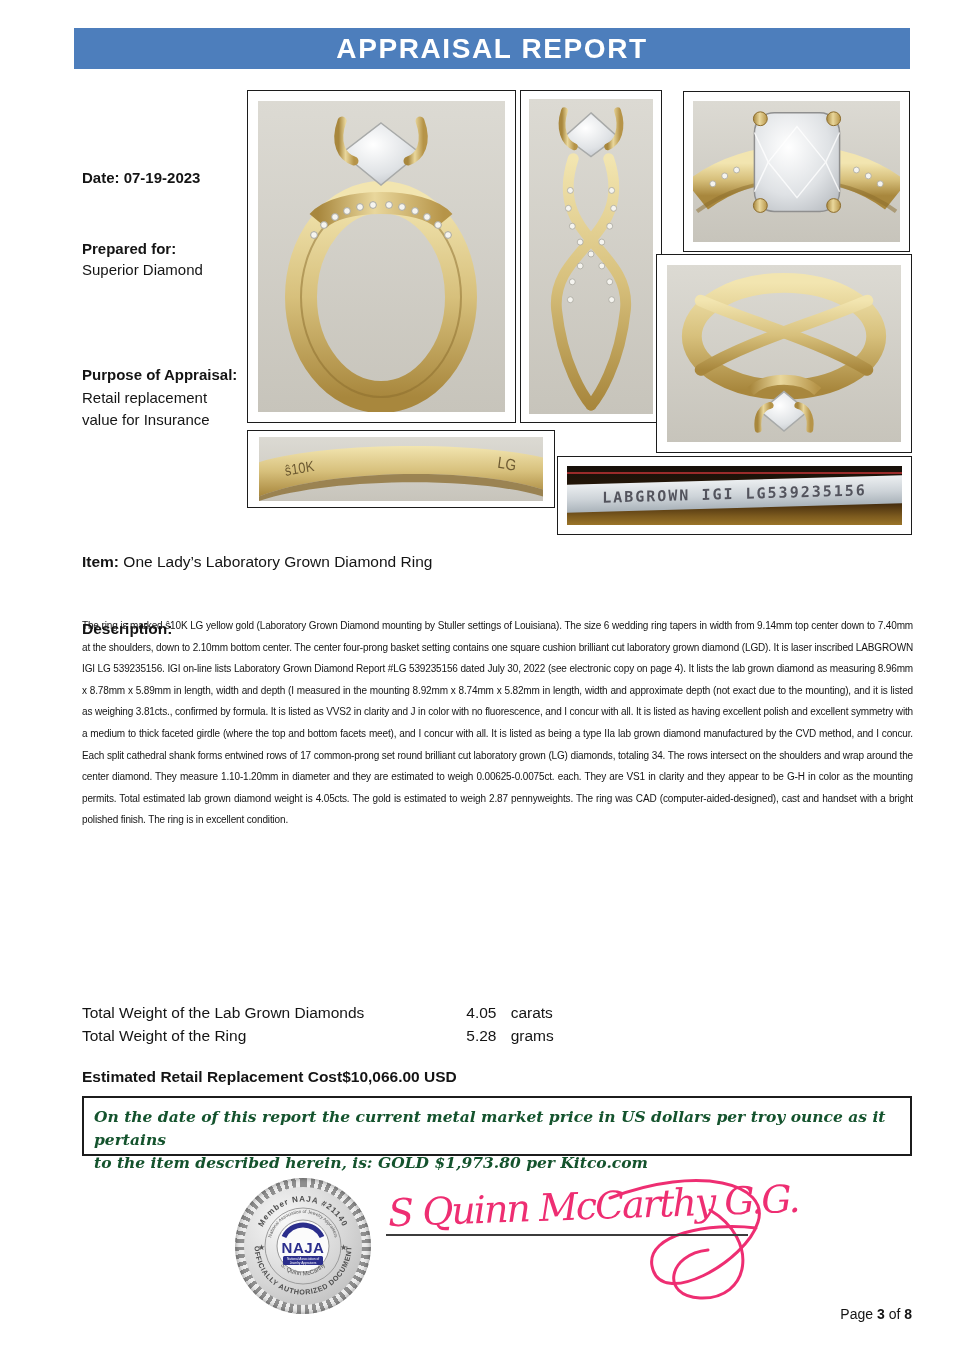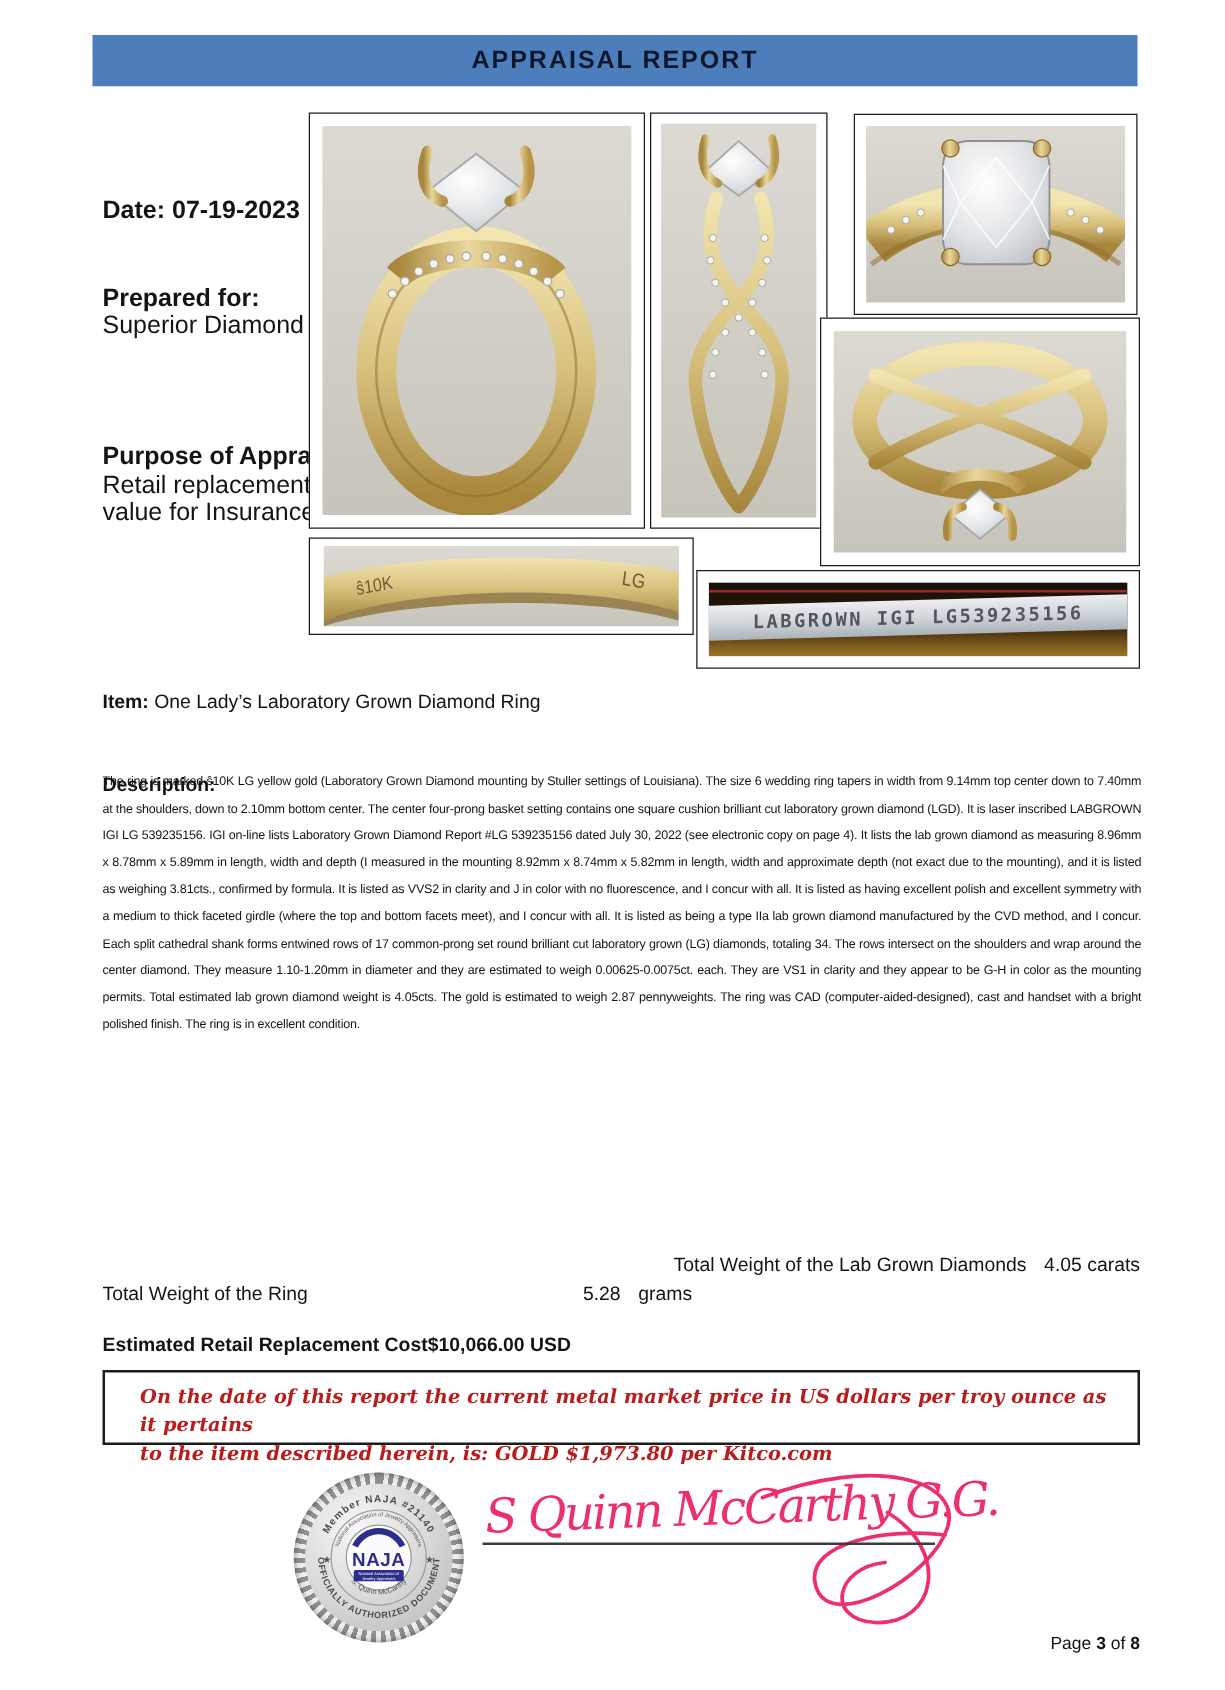--- a/index.html
+++ b/index.html
@@ -2,24 +2,24 @@
 <html><head>
 <meta charset="utf-8">
 <style>
   html,body{margin:0;padding:0;background:#ffffff;}
   #page{position:relative;width:980px;height:1352px;background:#ffffff;
         font-family:"Liberation Sans",sans-serif;color:#141414;overflow:hidden;}
 
   
   .banner{position:absolute;left:74px;top:28px;width:836px;height:41px;
           background:#4d7ebc;display:flex;align-items:center;justify-content:center;}
-  .banner-title{color:#0f172a;font-size:20px;font-weight:bold;letter-spacing:1.6px;}
-
-  
-  .meta{position:absolute;font-size:20px;line-height:20px;}
+  .banner-title{color:#ffffff;font-size:28px;font-weight:bold;letter-spacing:1.6px;}
+
+  
+  .meta{position:absolute;font-size:15px;line-height:20px;margin-top:10px;}
   .m-bold{font-weight:bold;}
   .meta-date{left:82px;top:158px;}
   .meta-prep-label{left:82px;top:229px;}
   .meta-prep-value{left:82px;top:250px;}
   .meta-purpose-label{left:82px;top:355px;}
   .meta-purpose-1{left:82px;top:378px;text-align:center;}
   .meta-purpose-2{left:82px;top:400px;}
 
   
   .pframe{position:absolute;background:#fff;border:1.5px solid #1c1c1c;box-sizing:border-box;}
@@ -44,30 +44,30 @@
   .item-line{position:absolute;left:82px;top:553px;font-size:15.5px;}
   .desc-label{position:absolute;left:82px;top:620px;font-size:15.5px;font-weight:bold;}
   .desc-text{position:absolute;left:82px;top:615px;width:831px;font-size:10px;
              line-height:21.6px;text-align:justify;letter-spacing:-0.15px;}
 
   
   .wrow{position:absolute;left:82px;width:830px;font-size:15.5px;}
   .wrow .wlabel{display:inline-block;width:380px;}
   .wrow .wval{display:inline-block;width:40px;}
   .wrow .wunit{display:inline-block;}
-  .wr1{top:1004px;text-align:right;} .wr2{top:1027px;}
+  .wr1{top:1004px;} .wr2{top:1027px;}
 
   .cost-line{position:absolute;left:82px;top:1068px;width:830px;display:flex;
              font-size:15.5px;font-weight:bold;}
 
   
   .metal-box{position:absolute;left:82px;top:1096px;width:830px;height:60px;box-sizing:border-box;
-             border:2px solid #1c1c1c;padding:7px 12px 0 28px;
+             border:2px solid #1c1c1c;padding:7px 12px 0 10px;
              font-family:"DejaVu Serif",serif;font-style:italic;font-weight:bold;
-             font-size:15.5px;line-height:23px;color:#b91c1c;}
+             font-size:15.5px;line-height:23px;color:#14532d;}
 
   
   .seal{position:absolute;left:235px;top:1178px;width:136px;height:136px;}
   .seal-burst{position:absolute;inset:0;border-radius:50%;
               background:repeating-conic-gradient(#8f8f8f 0deg 3.5deg,#ececec 3.5deg 7deg);
               box-shadow:inset 0 0 5px rgba(0,0,0,.45);}
   .seal-inner{position:absolute;inset:9px;border-radius:50%;
               background:radial-gradient(circle at 35% 30%,#f7f7f7,#d6d6d6 55%,#b5b5b5);}
   .seal svg{position:absolute;inset:0;}
 

